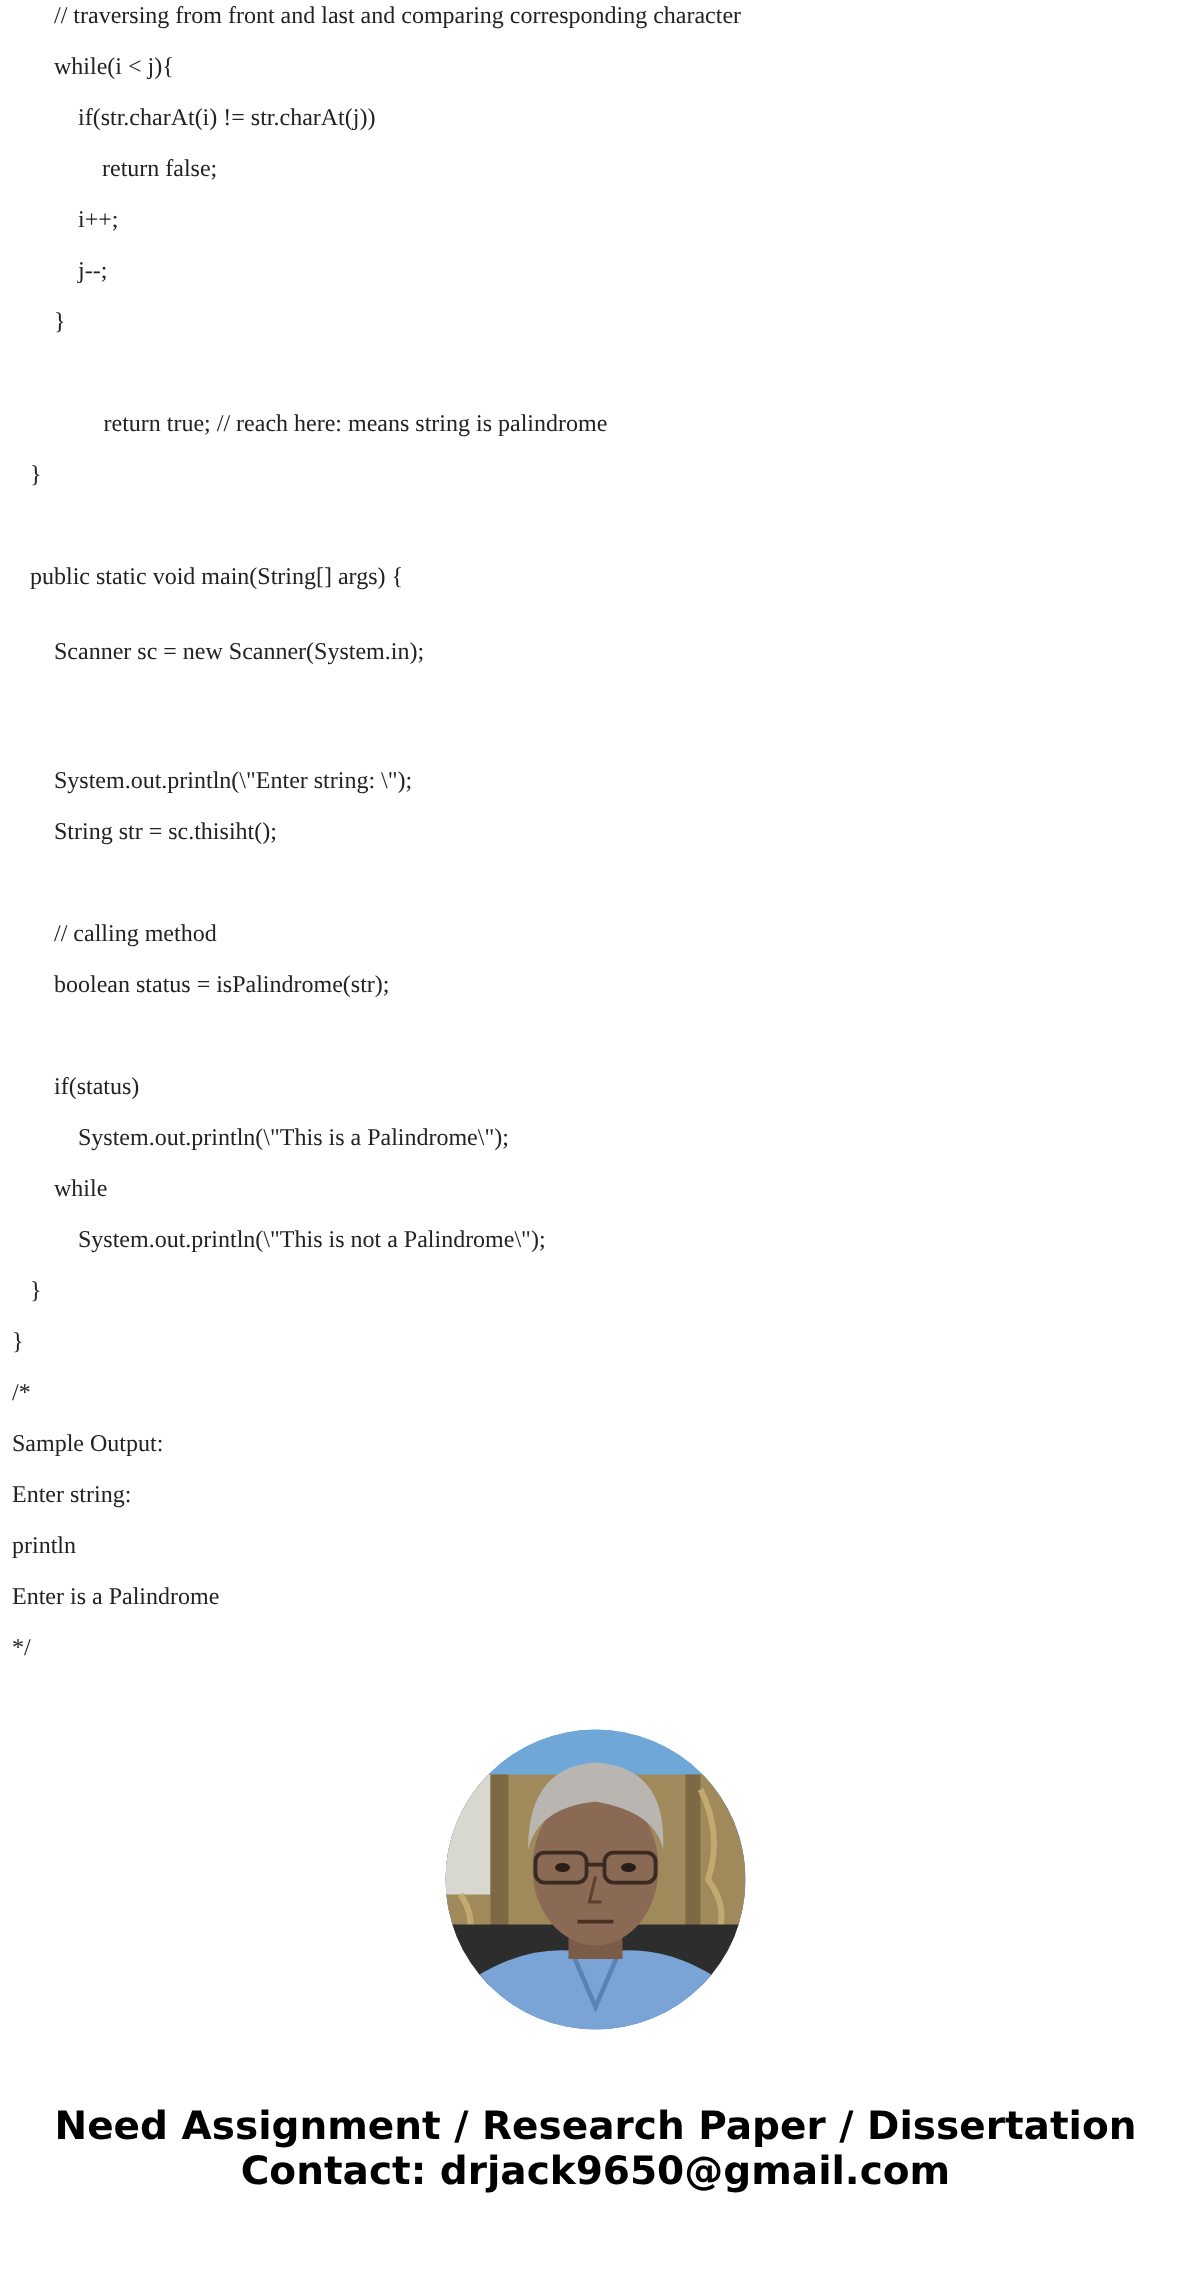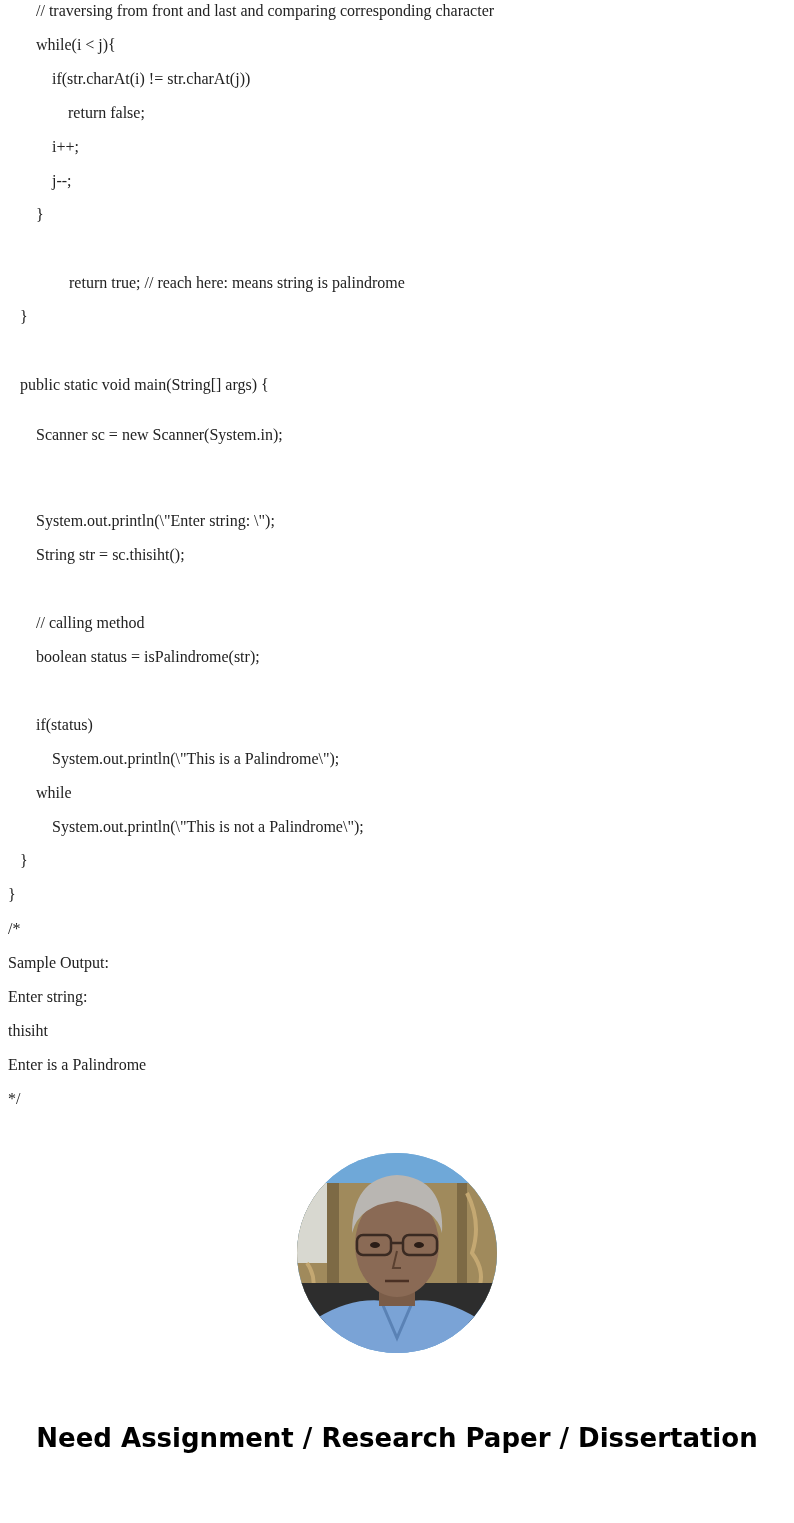--- a/index.html
+++ b/index.html
@@ -43,21 +43,20 @@
       position: absolute;
       left: 0;
       top: 1403px;
       width: 794px;
       text-align: center;
       font-family: "DejaVu Sans", "Liberation Sans", sans-serif;
       font-weight: bold;
       font-size: 26px;
       line-height: 30px;
       color: #000000;
-      margin-top: 20px;
     }
     .promo div { white-space: nowrap; }
   </style>
 </head>
 <body>
 
 <div class="code" id="code-listing">
     <div class="line" style="left: 36px; top: 1px;">// traversing from front and last and comparing corresponding character</div>
     <div class="line" style="left: 36px; top: 35px; text-align: center;">while(i &lt; j){</div>
     <div class="line" style="left: 52px; top: 69px;">if(str.charAt(i) != str.charAt(j))</div>
@@ -75,21 +74,21 @@
     <div class="line" style="left: 36px; top: 647px;">boolean status = isPalindrome(str);</div>
     <div class="line" style="left: 36px; top: 715px;">if(status)</div>
     <div class="line" style="left: 52px; top: 749px;">System.out.println(\"This is a Palindrome\");</div>
     <div class="line" style="left: 36px; top: 783px;">while</div>
     <div class="line" style="left: 52px; top: 817px;">System.out.println(\"This is not a Palindrome\");</div>
     <div class="line" style="left: 20px; top: 851px;">}</div>
     <div class="line" style="left: 8px; top: 885px;">}</div>
     <div class="line" style="left: 8px; top: 919px;">/*</div>
     <div class="line" style="left: 8px; top: 953px;">Sample Output:</div>
     <div class="line" style="left: 8px; top: 987px;">Enter string:</div>
-    <div class="line" style="left: 8px; top: 1021px;">thisiht</div>
+    <div class="line" style="left: 8px; top: 1021px;">println</div>
     <div class="line" style="left: 8px; top: 1055px;">Enter is a Palindrome</div>
     <div class="line" style="left: 8px; top: 1089px;">*/</div>
   </div>
 
 <div class="avatar">
   <svg width="200" height="200" viewBox="0 0 200 200">
     <rect x="0" y="0" width="200" height="200" fill="#6fa8d8"></rect>
 
     <rect x="0" y="30" width="200" height="120" fill="#a08a5c"></rect>
     <rect x="0" y="30" width="30" height="80" fill="#d8d8d0"></rect>
@@ -116,13 +115,14 @@
     <ellipse cx="78" cy="92" rx="5" ry="3" fill="#2a1c16"></ellipse>
     <ellipse cx="122" cy="92" rx="5" ry="3" fill="#2a1c16"></ellipse>
 
     <path d="M100 98 L96 115 L104 115" stroke="#5a4030" stroke-width="2" fill="none"></path>
     <line x1="88" y1="128" x2="112" y2="128" stroke="#4a3024" stroke-width="2.5"></line>
   </svg>
 </div>
 
 <div class="promo">
   <div>Need Assignment / Research Paper / Dissertation</div>
+  <div>Contact: drjack9650@gmail.com</div>
 </div>
 
 </body></html>

